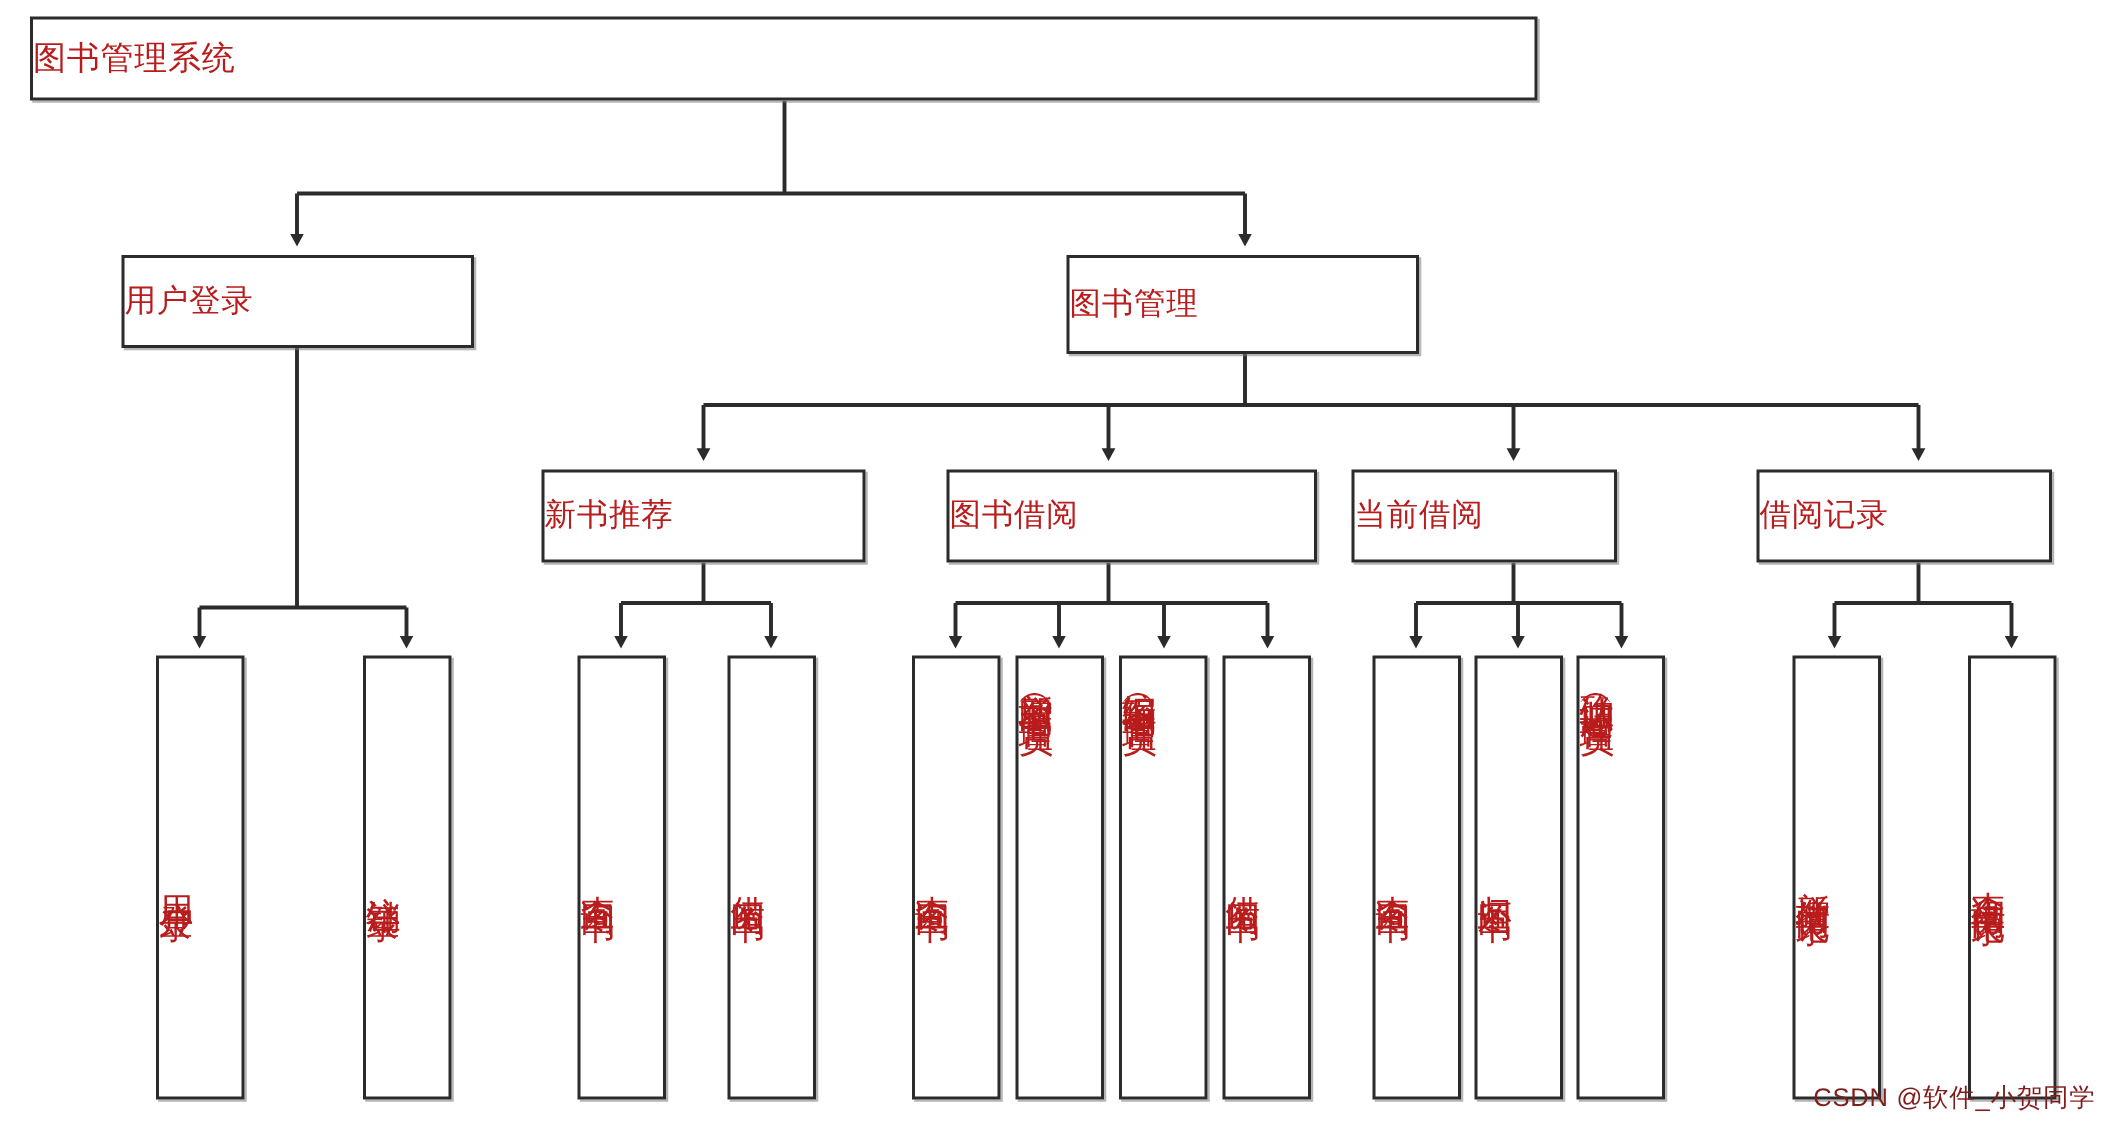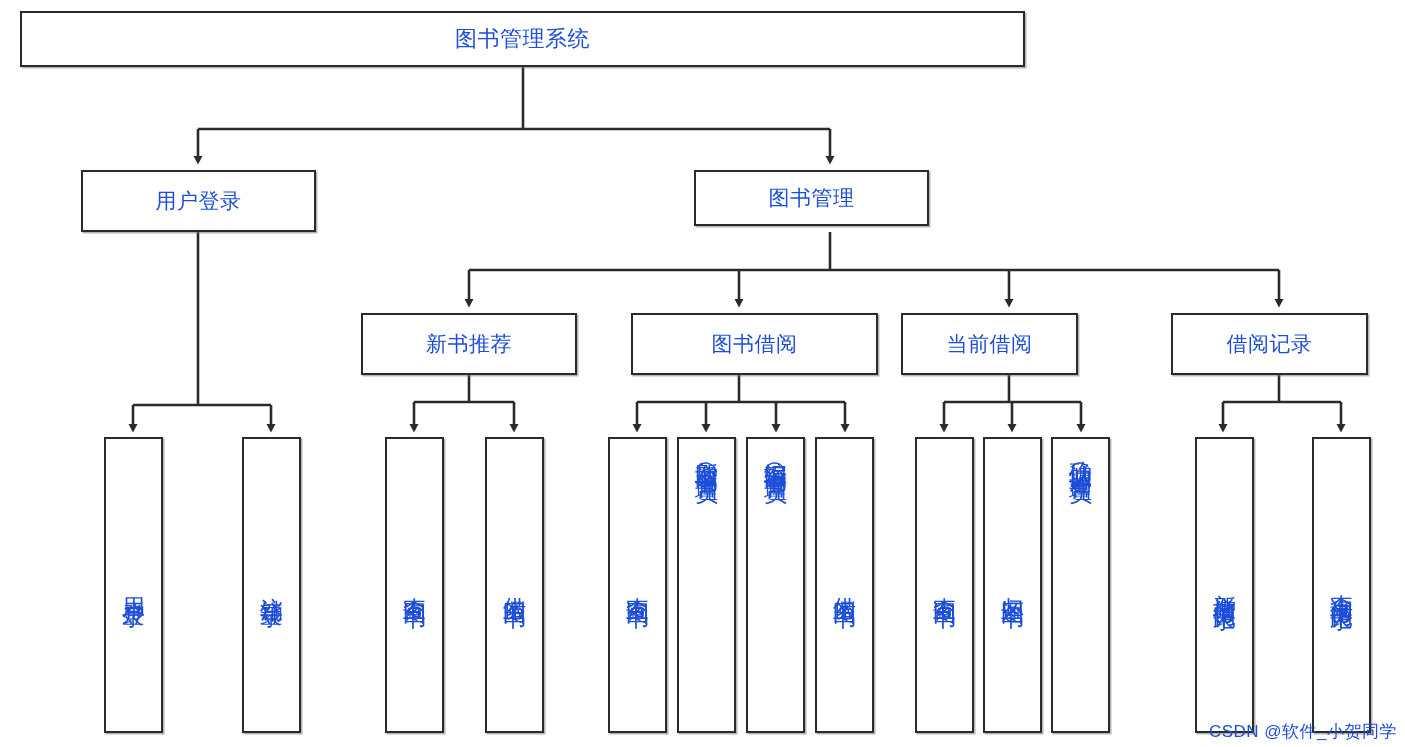--- a/index.html
+++ b/index.html
@@ -25,22 +25,22 @@
     height: 747px;
     pointer-events: none;
   }
   .node {
     position: absolute;
     box-sizing: border-box;
     border: 2px solid #2b2b2b;
     background: #ffffff;
     display: flex;
     align-items: center;
-    justify-content: center;
-    color: #1d4ed8;
+    justify-content: flex-start;
+    color: #b91c1c;
     box-shadow: 1.5px 1.5px 0 rgba(120,120,120,0.55);
   }
   .node .lbl {
     display: block;
     text-align: center;
     line-height: 1.18;
     white-space: nowrap;
   }
   
   .node.h .lbl {
@@ -65,21 +65,21 @@
   }
   .node.v.mid {
     align-items: center;
     padding-top: 0;
   }
   #watermark {
     position: absolute;
     right: 8px;
     bottom: 4px;
     font-size: 17px;
-    color: #1d4ed8;
+    color: #7f1d1d;
     letter-spacing: 0.5px;
     white-space: nowrap;
   }
 </style>
 </head>
 <body>
 
 <div id="canvas">
 
   <svg class="edges" viewBox="0 0 1405 747">
@@ -132,21 +132,21 @@
     </g>
   </svg>
 
   <div class="node h root" style="left:20px; top:11px; width:1005px; height:56px;">
     <span class="lbl">图书管理系统</span>
   </div>
 
   <div class="node h" style="left:81px; top:170px; width:235px; height:62px;">
     <span class="lbl">用户登录</span>
   </div>
-  <div class="node h" style="left:694px; top:170px; width:235px; height:56px;">
+  <div class="node h" style="left:711px; top:170px; width:235px; height:66px;">
     <span class="lbl">图书管理</span>
   </div>
 
   <div class="node h" style="left:361px; top:313px; width:216px; height:62px;">
     <span class="lbl">新书推荐</span>
   </div>
   <div class="node h" style="left:631px; top:313px; width:247px; height:62px;">
     <span class="lbl">图书借阅</span>
   </div>
   <div class="node h" style="left:901px; top:313px; width:177px; height:62px;">

